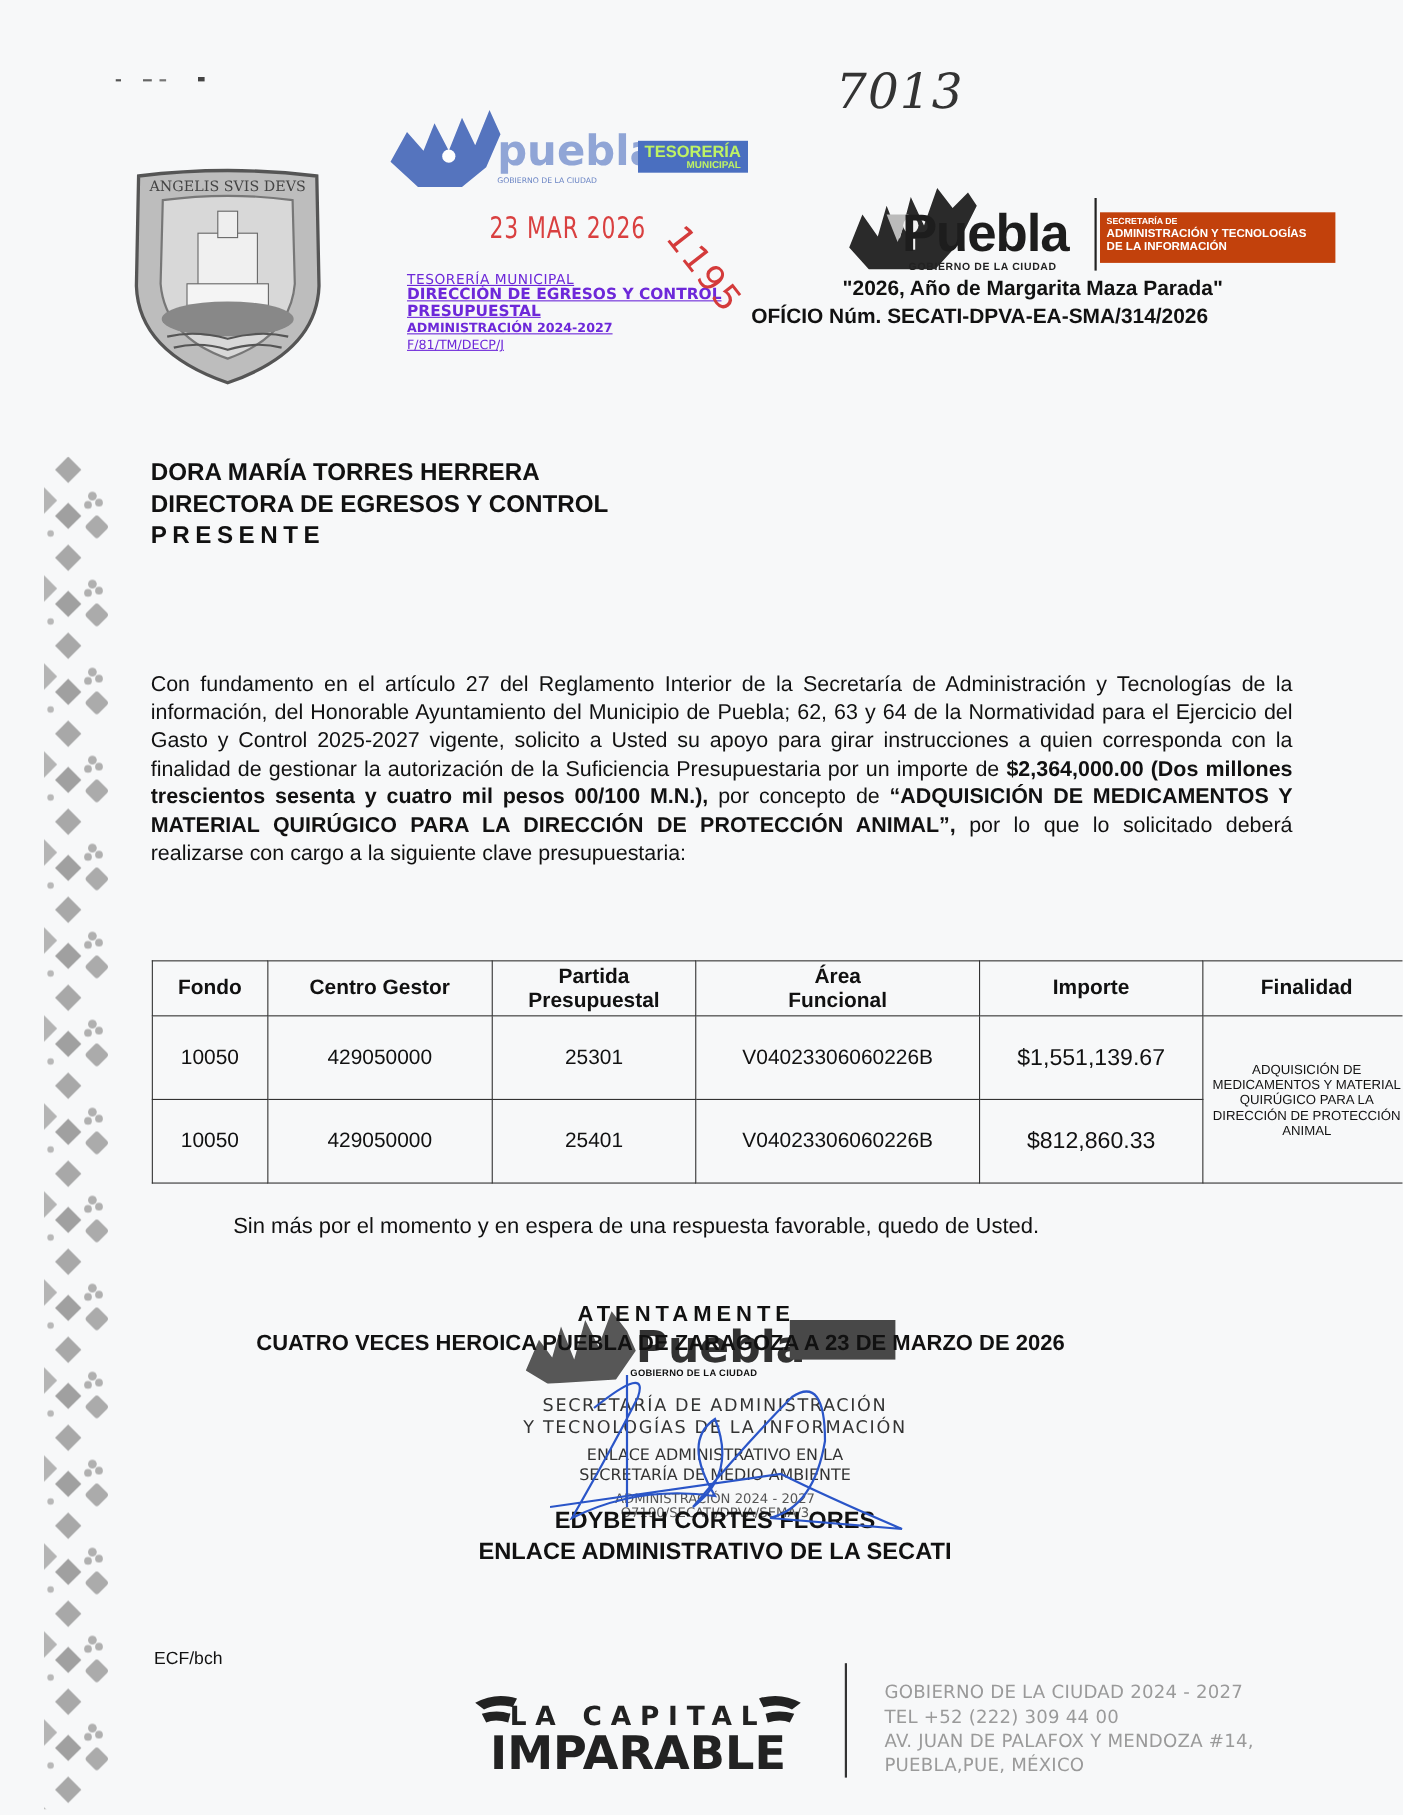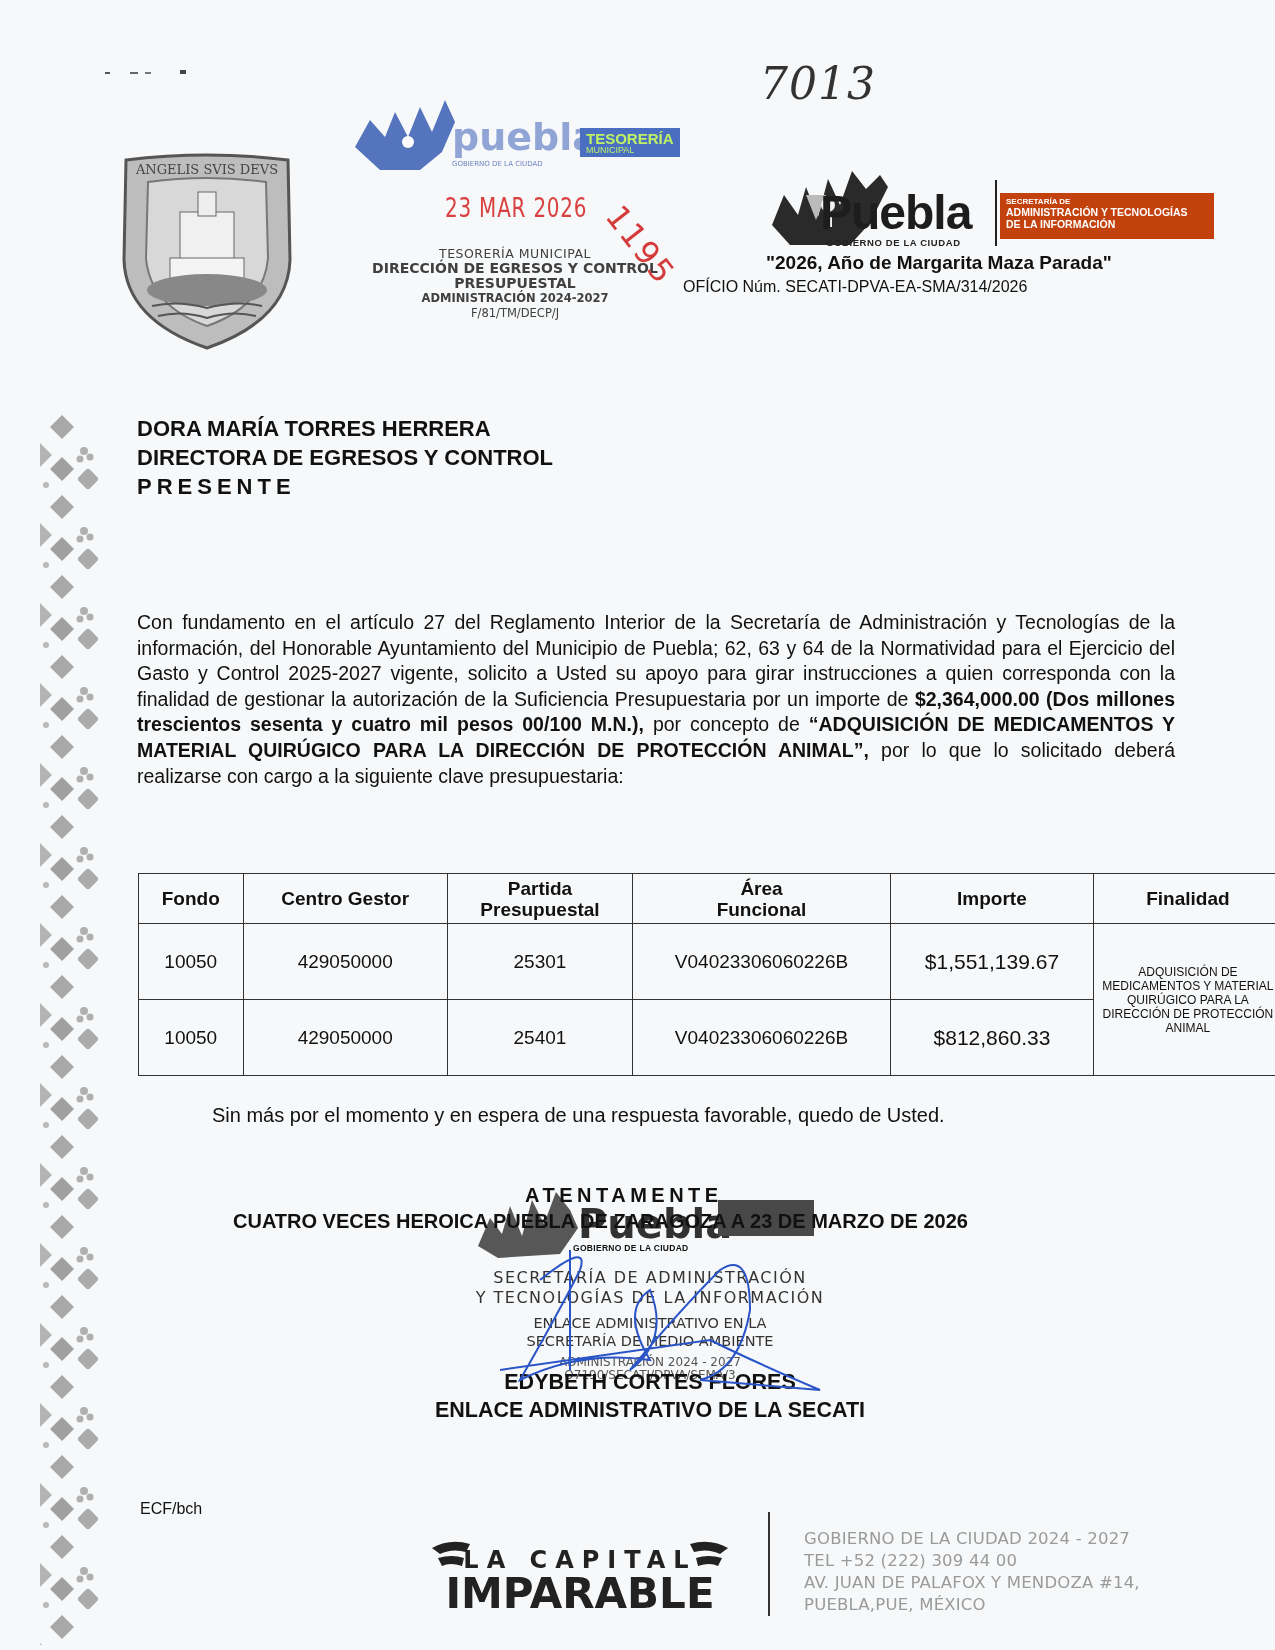--- a/index.html
+++ b/index.html
@@ -9,39 +9,39 @@
   
   .border-strip { left:40px; top:415px; width:60px; height:1230px; }
   
   .crest { left:118px; top:150px; width:178px; height:200px; }
   
   .handnum { left:760px; top:58px; font-family:"DejaVu Serif", serif; font-size:44px; color:#333; font-style:italic; letter-spacing:1px; }
   .topmark { left:105px; top:70px; width:85px; height:6px; }
   
   .stamp-logo { left:350px; top:92px; width:340px; height:80px; }
   .stamp-tes { left:580px; top:128px; background:#4a6fc0; color:#bef264; padding:3px 6px 2px 6px; font-weight:bold; font-size:15px; line-height:15px; }
-  .stamp-tes small { display:block; font-size:9px; font-weight:normal; line-height:9px; }
+  .stamp-tes small { display:block; font-size:9px; font-weight:bold; line-height:9px;text-align:right; }
   .stamp-date { left:445px; top:192px; color:#d94040; font-family:"DejaVu Sans Condensed","DejaVu Sans", sans-serif; font-size:27px; letter-spacing:1px; transform:scaleX(0.82); transform-origin:left; }
-  .stamp-text { left:370px; top:246px; width:290px; text-align:center; color:#404040; font-family:"DejaVu Sans", sans-serif; line-height:15px; }
+  .stamp-text { left:370px; top:246px; width:290px; color:#6d28d9; font-family:"DejaVu Sans", sans-serif; line-height:15px;text-decoration:underline; }
   .stamp-text .l1 { font-size:12.5px; letter-spacing:0.5px; }
   .stamp-text .l2 { font-size:14px; font-weight:bold; }
   .stamp-text .l3 { font-size:14px; font-weight:bold; }
   .stamp-text .l4 { font-size:11.5px; font-weight:bold; }
   .stamp-text .l5 { font-size:11.5px; }
   .red-num { left:628px; top:198px; color:#d43b3b; font-size:32px; font-family:"DejaVu Sans", sans-serif; transform:rotate(52deg); transform-origin:left top; letter-spacing:2px; }
   
   .hdr-logo { left:680px; top:165px; width:320px; height:80px; }
   .hdr-puebla { left:820px; top:185px; font-size:48px; font-weight:bold; color:#1d1d1d; letter-spacing:-1px; }
   .hdr-gob { left:826px; top:237px; font-size:9.5px; font-weight:bold; letter-spacing:0.6px; color:#222; }
   .hdr-vline { left:995px; top:180px; width:2px; height:66px; background:#222; }
   .hdr-sec { left:1000px; top:193px; width:214px; height:46px; background:#c2410c; color:#fff; padding:4px 6px; box-sizing:border-box; }
   .hdr-sec .s1 { font-size:8px; font-weight:bold; }
   .hdr-sec .s2 { font-size:10.5px; font-weight:bold; line-height:12px; }
   .motto { left:766px; top:252px; font-size:19px; font-weight:bold; }
-  .oficio { left:683px; top:278px; font-size:16px; font-weight:normal; }
+  .oficio { left:683px; top:278px; font-size:19px; font-weight:bold; }
   
   .addressee { left:137px; top:414px; font-size:22px; font-weight:bold; line-height:29px; }
   .addressee .presente { letter-spacing:5px; }
   
   .body-text { left:137px; top:610px; width:1038px; font-size:19.5px; line-height:25.6px; text-align:justify; text-align-last:left; font-family:"Liberation Sans Narrow","Liberation Sans", sans-serif; }
   .body-text b { font-weight:bold; }
   
   table.budget { position:absolute; left:138px; top:873px; width:1234px; border-collapse:collapse; font-size:19px;border-radius:21px; }
   table.budget th, table.budget td { border:1.5px solid #333; text-align:center; vertical-align:middle; padding:0 4px; }
   table.budget th { height:49px; font-weight:bold; font-size:19px; line-height:21px; }

